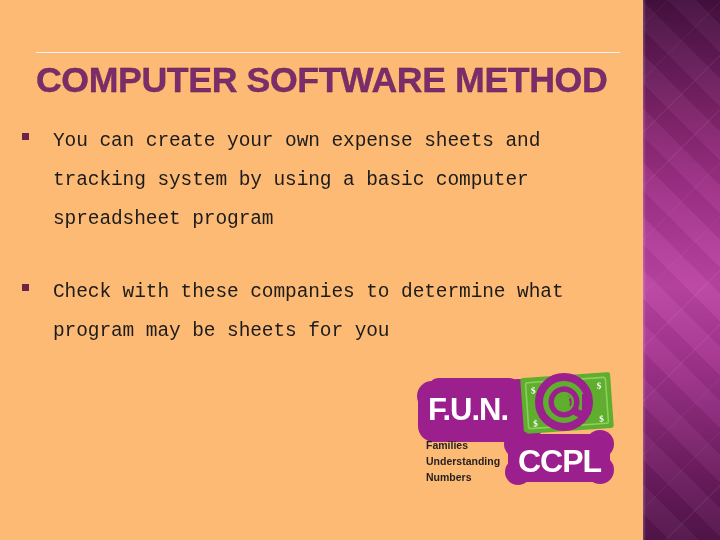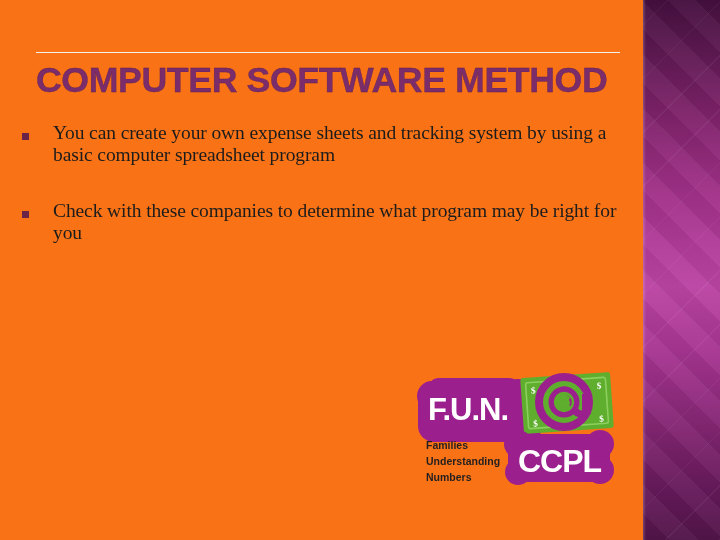--- a/index.html
+++ b/index.html
@@ -2,21 +2,21 @@
 <html><head>
 <meta charset="utf-8">
 <style>
   html,body{margin:0;padding:0;}
   body{
     width:720px;height:540px;overflow:hidden;
     background:#ffffff;
     font-family:"Liberation Sans","DejaVu Sans",sans-serif;
     position:relative;
   }
-  .slide{position:absolute;inset:0;background:#f97316;}
+  .slide{position:absolute;inset:0;background:#fdba74;}
 
   
   .side-panel{
     position:absolute;top:0;right:0;width:77px;height:540px;
     background:linear-gradient(to bottom,
         #45103f 0%,
         #5d1a52 9%,
         #7c2268 20%,
         #9c2f84 33%,
         #b13c99 45%,
@@ -70,23 +70,23 @@
   }
   .bullet-mark{
     flex:0 0 auto;
     width:7px;height:7px;
     background:#6b2348;
     margin-top:11px;
     margin-right:24px;
   }
   .bullet-text{
     flex:1 1 auto;
-    font-family:Liberation Serif, serif;
+    font-family:Liberation Mono, monospace;
     font-size:19.5px;
-    line-height:22px;
+    line-height:39px;
     color:#1c1c1c;
     letter-spacing:-0.1px;
   }
 
   
   .logo{
     position:absolute;left:414px;top:372px;width:206px;height:132px;
   }
   .logo svg{display:block;width:206px;height:132px;}
 </style>
@@ -108,21 +108,21 @@
   <div class="body">
 
     <div class="bullet-row">
       <span class="bullet-mark"></span>
       <span class="bullet-text">You can create your own expense sheets and tracking system by using a basic computer spreadsheet program</span>
     </div>
 
 
     <div class="bullet-row">
       <span class="bullet-mark"></span>
-      <span class="bullet-text">Check with these companies to determine what program may be right for you</span>
+      <span class="bullet-text">Check with these companies to determine what program may be sheets for you</span>
     </div>
 
   </div>
 
   <div class="logo">
     <svg viewBox="0 0 206 132" xmlns="http://www.w3.org/2000/svg">
 
       <g>
         <rect x="4" y="12" width="112" height="58" rx="16" ry="16" fill="#9c1f8e"></rect>
         <rect x="14" y="6" width="92" height="22" rx="11" ry="11" fill="#9c1f8e"></rect>

